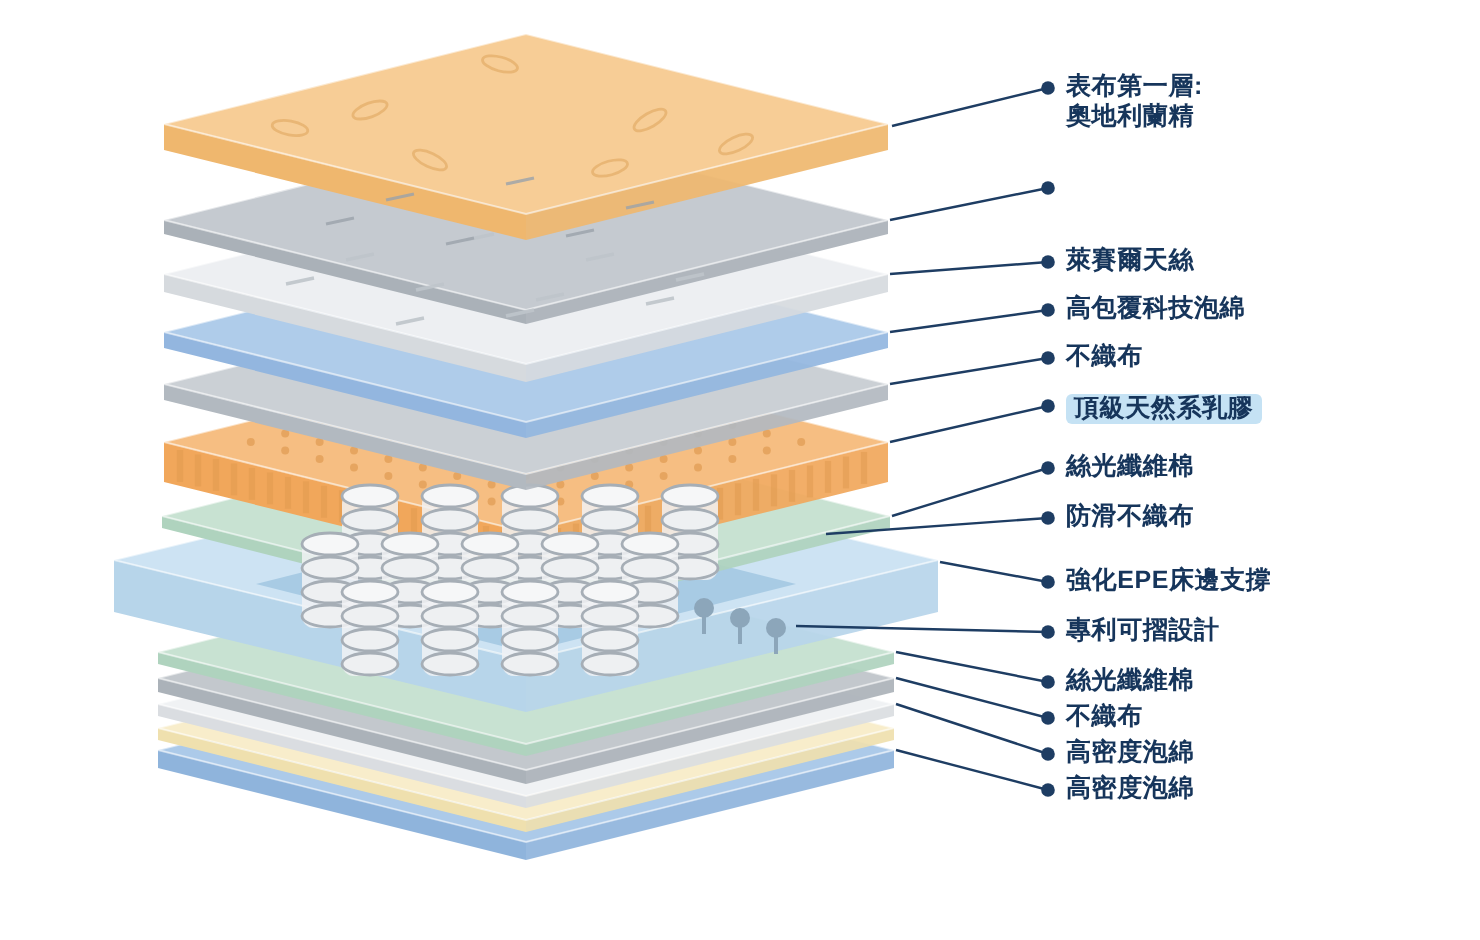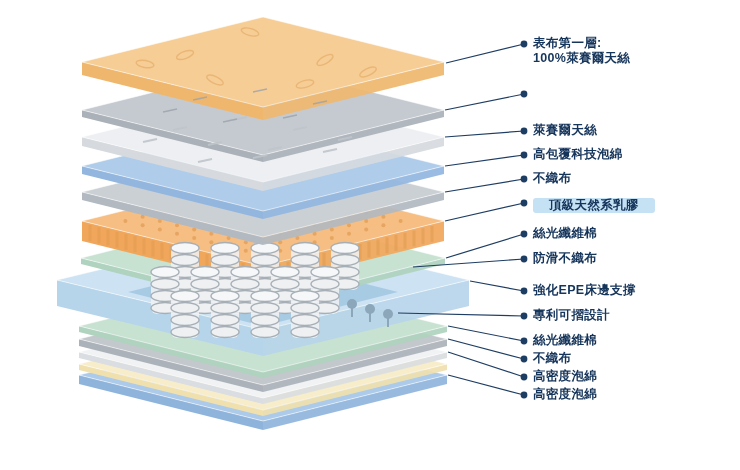--- a/index.html
+++ b/index.html
@@ -4,21 +4,21 @@
 <style>
   html,body{margin:0;padding:0;background:#fff;}
   .stage{
     position:relative;width:740px;height:470px;background:#fff;overflow:hidden;
     font-family:"Liberation Sans", sans-serif;
   }
   #diagram{position:absolute;left:0;top:0;}
   #labels{position:absolute;left:0;top:0;width:676px;height:470px;pointer-events:none;}
   .label{position:absolute;color:var(--txt,#16355B);}
   .label .ln{font-size:12.5px;font-weight:700;line-height:15px;white-space:nowrap;letter-spacing:.3px;}
-  .label .ln.hl{background:var(--hl,#C5E2F4);padding:0 16px;border-radius:3px;display:inline-block;}
+  .label .ln.hl{background:var(--hl,#C5E2F4);padding:0 4px;border-radius:3px;display:inline-block;}
 </style>
 </head>
 <body>
 
 <div class="stage">
   <svg id="diagram" width="740" height="470" viewBox="0 0 740 470">
       <g>
         <polygon points="79,375 263,421 263,430 79,384" fill="#8FB4DC"></polygon>
         <polygon points="263,421 447,375 447,384 263,430" fill="#8FB4DC" opacity="0.92"></polygon>
         <polygon points="263,329 447,375 263,421 79,375" fill="#ACCAE9" stroke="rgba(255,255,255,.55)" stroke-width="1"></polygon>
@@ -340,21 +340,21 @@
       <line x1="524" y1="359" x2="448" y2="339" stroke="#1E3D63" stroke-width="1.2"></line>
       <circle cx="524" cy="359" r="3.4" fill="#1E3D63"></circle>
       <line x1="524" y1="377" x2="448" y2="352" stroke="#1E3D63" stroke-width="1.2"></line>
       <circle cx="524" cy="377" r="3.4" fill="#1E3D63"></circle>
       <line x1="524" y1="395" x2="448" y2="375" stroke="#1E3D63" stroke-width="1.2"></line>
       <circle cx="524" cy="395" r="3.4" fill="#1E3D63"></circle>
     </svg>
   <div id="labels">
       <div class="label" style="top: 36px; left: 533px;">
         <div class="ln">表布第一層:</div>
-        <div class="ln">100%萊賽爾天絲</div>
+        <div class="ln">奧地利蘭精</div>
       </div>
       <div class="label" style="top: 123px; left: 533px;">
         <div class="ln">萊賽爾天絲</div>
       </div>
       <div class="label" style="top: 147px; left: 533px; text-align: center;">
         <div class="ln">高包覆科技泡綿</div>
       </div>
       <div class="label" style="top: 171px; left: 533px;">
         <div class="ln">不織布</div>
       </div>

